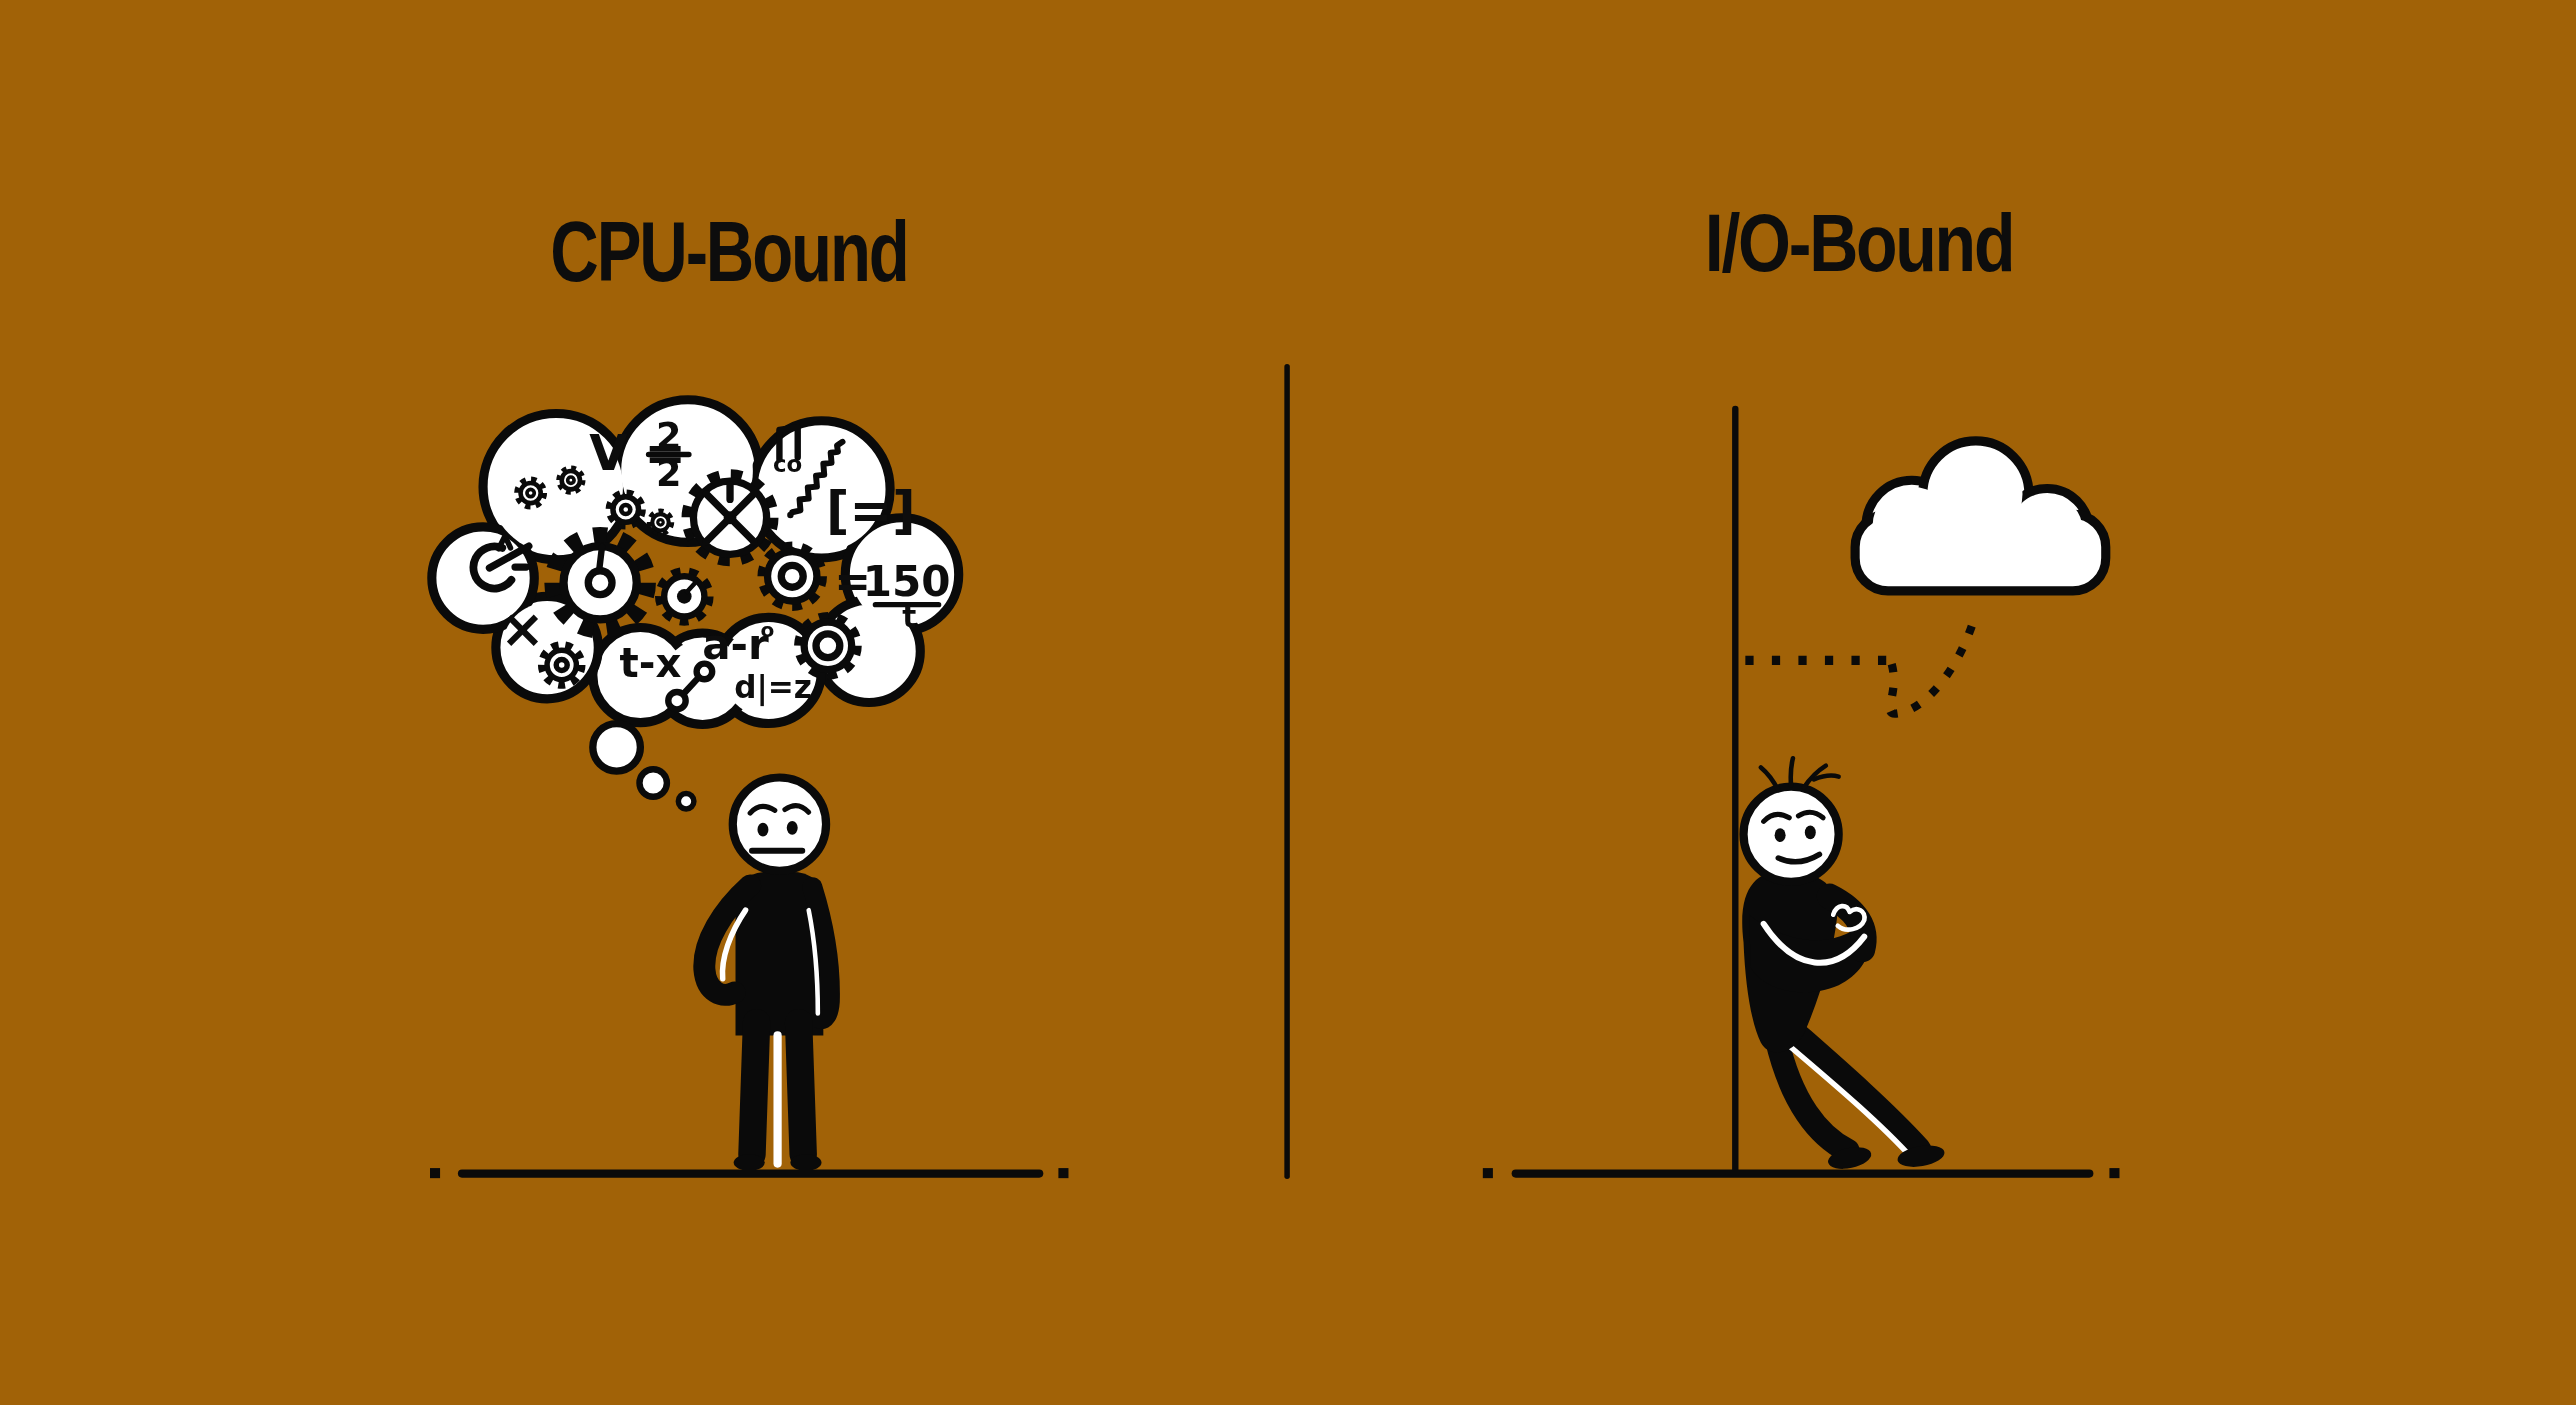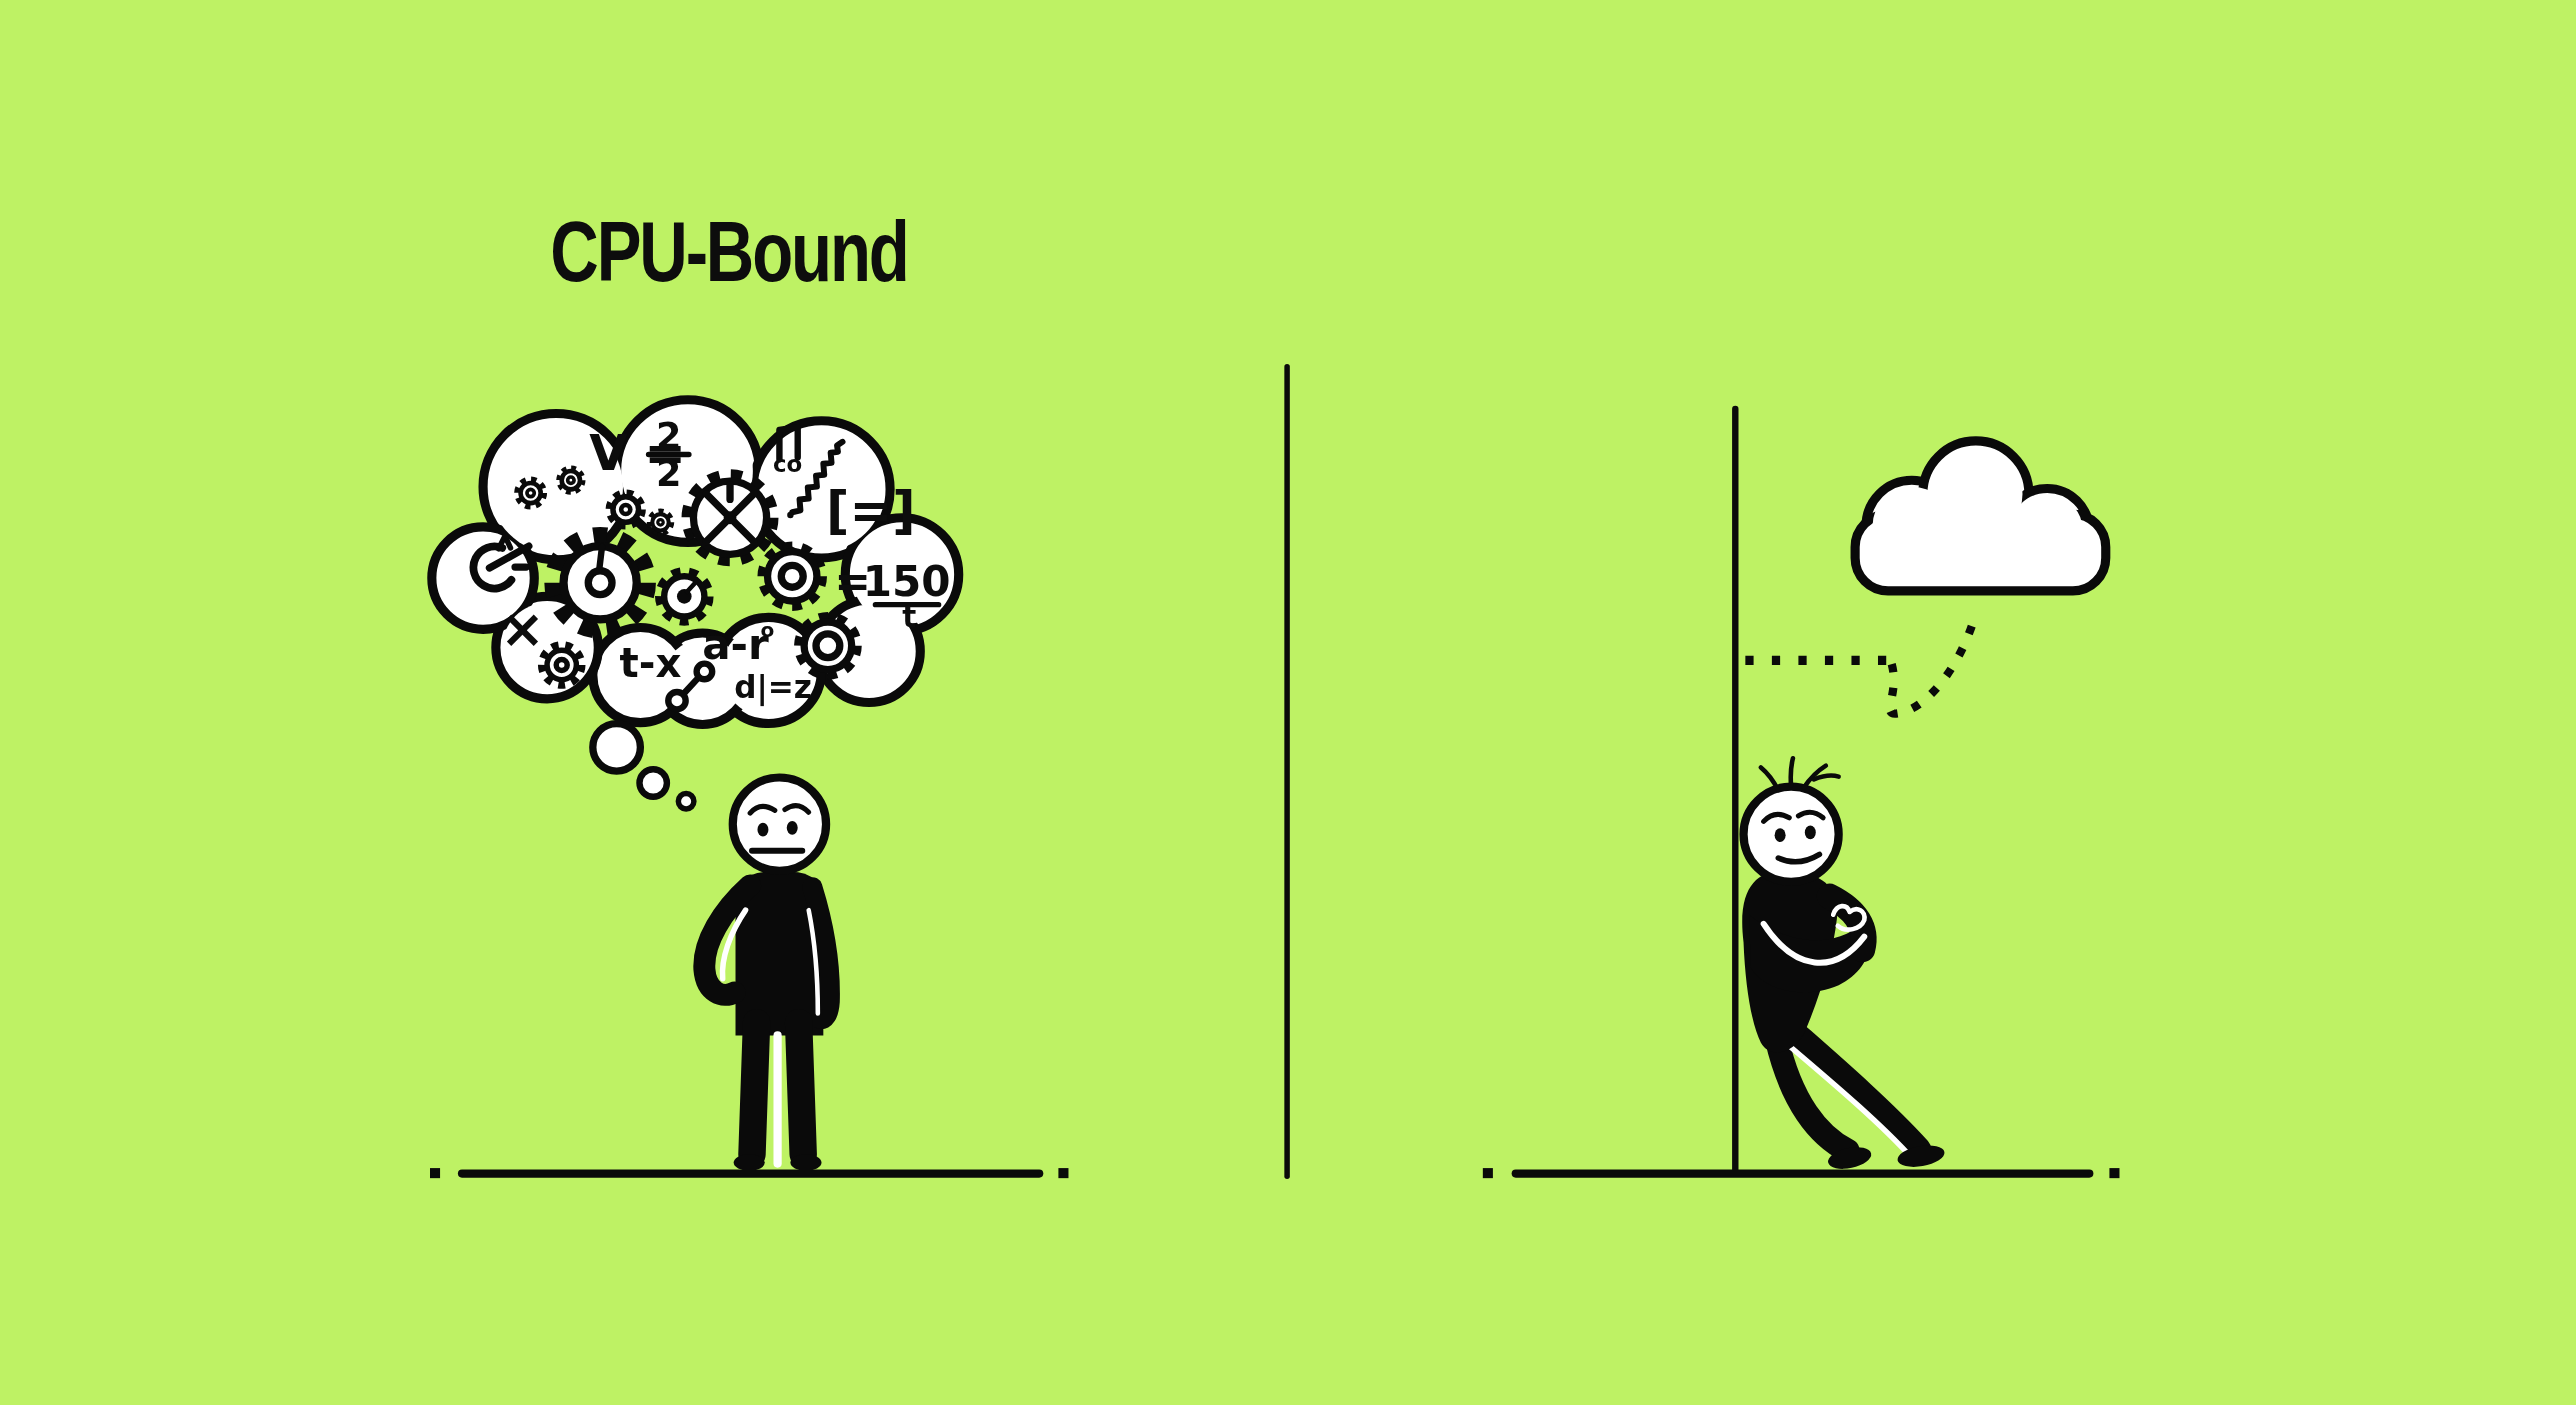--- a/index.html
+++ b/index.html
@@ -1,16 +1,16 @@
 <!DOCTYPE html>
 <html style="font-size:14.6px"><head>
 <meta charset="utf-8">
 <style>
   html,body{margin:0;padding:0;background:#ffffff;}
-  .stage{position:relative;width:2576px;height:1405px;background:#bef264;overflow:hidden;
+  .stage{position:relative;width:2576px;height:1405px;background:#a16207;overflow:hidden;
          font-family:"Liberation Sans",sans-serif;}
   .title{position:absolute;color:#0d0d0d;font-weight:bold;white-space:nowrap;
          line-height:1;letter-spacing:-2.7px;transform:translateX(-50%);}
   .title .squeeze{display:inline-block;transform-origin:50% 50%;}
   #title-left{left:729px;top:208px;font-size:86px;}
   #title-left .squeeze{transform:scaleX(.78);}
   #title-right{left:1859px;top:203px;font-size:81px;}
   #title-right .squeeze{transform:scaleX(.84);}
   svg.scene{position:absolute;left:0;top:0;}
   .ink{stroke:#0a0a0a;fill:none;stroke-linecap:round;stroke-linejoin:round;}
@@ -24,20 +24,23 @@
   text{font-family:"DejaVu Sans","Liberation Sans",sans-serif;font-weight:bold;fill:#0d0d0d;}
 </style>
 </head>
 <body>
 
 <div class="stage">
 
   <div class="title" id="title-left">
     <span class="squeeze">CPU-Bound</span>
   </div>
+  <div class="title" id="title-right">
+    <span class="squeeze">I/O-Bound</span>
+  </div>
 
   <svg class="scene" width="2576" height="1405" viewBox="0 0 2816 1536">
 
     <line x1="1407" y1="401" x2="1407" y2="1286" class="ink" stroke-width="6"></line>
 
     <g>
 
       <g>
         <g>
           <circle cx="608" cy="532" r="80" class="lobe"></circle>

